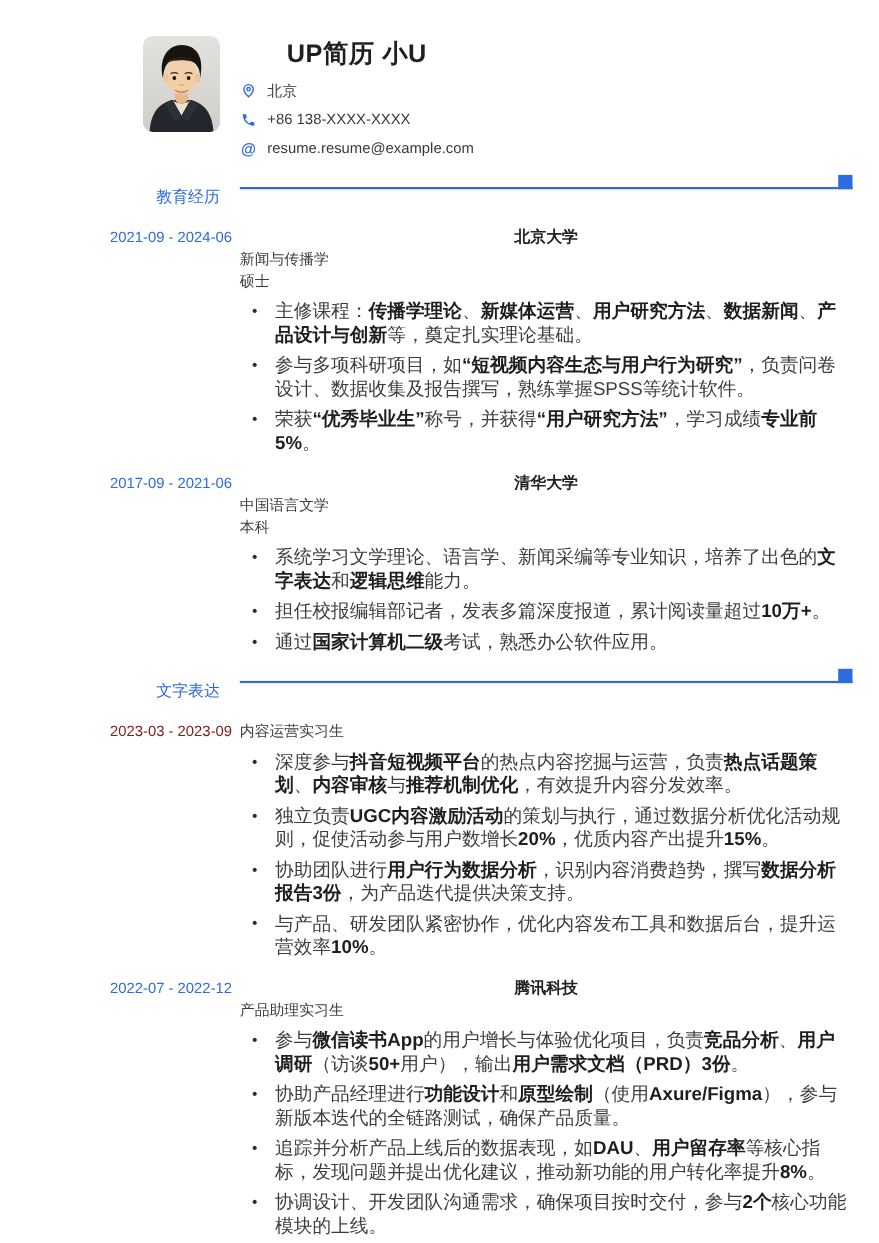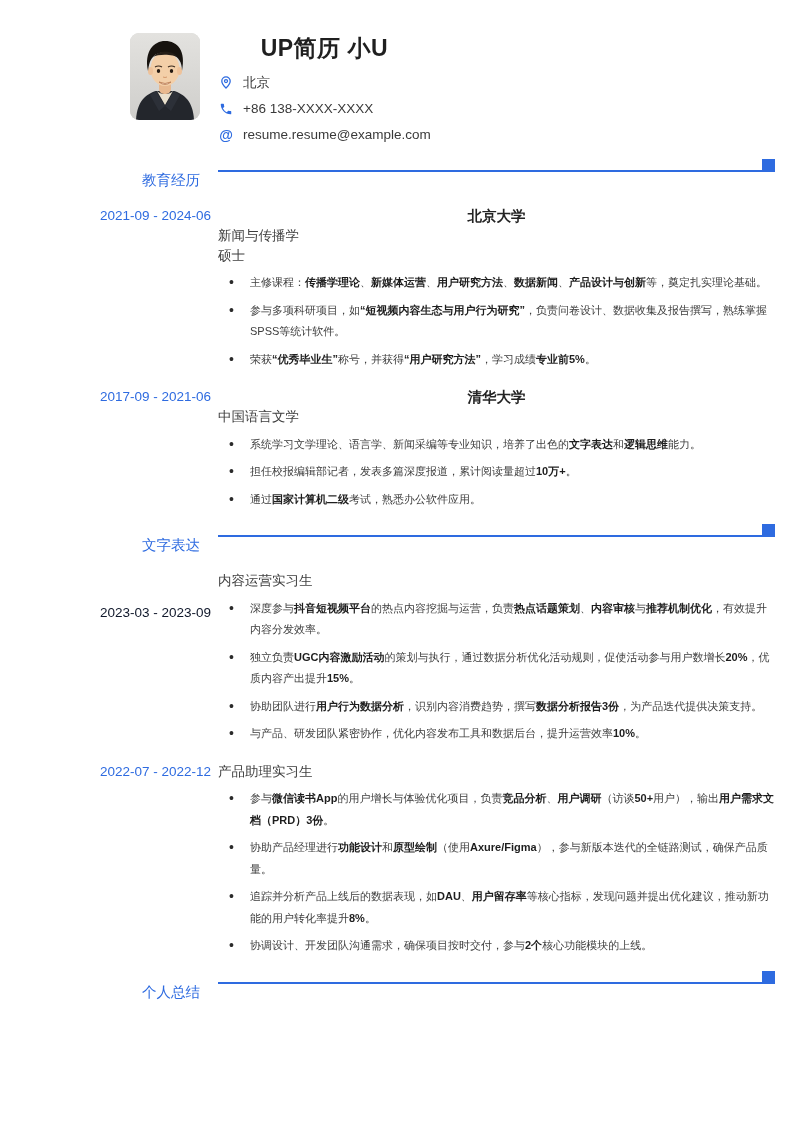--- a/index.html
+++ b/index.html
@@ -30,21 +30,21 @@
   .sec-line{flex:1;margin-right:24px;height:2px;position:relative;}
   .sec-line .sq{position:absolute;right:0;bottom:0;width:13px;height:13px;}
 
   .entry{display:flex;margin-bottom:17px;}
   .e-date{flex:0 0 218px;box-sizing:border-box;text-align:right;padding-right:7px;
     font-size:13.5px;line-height:20px;}
   .e-body{flex:1;padding-right:24px;}
   .e-org{font-size:14.5px;font-weight:700;color:#232323;line-height:20px;text-align:center;}
   .e-line{font-size:13.5px;color:#3d3d3d;line-height:19.5px;}
   .bullets{margin-top:7px;}
-  .bullet{position:relative;padding-left:32px;margin-top:6px;font-size:11px;line-height:21.5px;color:#3d3d3d;}
+  .bullet{position:relative;padding-left:32px;margin-top:6px;font-size:17px;line-height:21.5px;color:#3d3d3d;}
   .bullet::before{content:"\2022";position:absolute;left:11px;top:0;color:#2b2b2b;font-size:14px;}
   .bullet b,.summary b{font-weight:700;color:#1e1e1e;}
 </style>
 </head>
 <body>
 
 <div class="page">
 
   <div class="hdr">
     <div class="photo">
@@ -129,55 +129,57 @@
                 <div class="bullet">荣获<b>“优秀毕业生”</b>称号，并获得<b>“用户研究方法”</b>，学习成绩<b>专业前5%</b>。</div>
               </div>
     </div>
   </div>
           <div class="entry">
     <div class="e-date" style="color: rgb(46, 107, 224);">2017-09 - 2021-06</div>
     <div class="e-body">
       <div class="e-org">清华大学</div>
       <div>
                 <div class="e-line">中国语言文学</div>
+                <div class="e-line">本科</div>
               </div>
       <div class="bullets">
                 <div class="bullet">系统学习文学理论、语言学、新闻采编等专业知识，培养了出色的<b>文字表达</b>和<b>逻辑思维</b>能力。</div>
                 <div class="bullet">担任校报编辑部记者，发表多篇深度报道，累计阅读量超过<b>10万+</b>。</div>
                 <div class="bullet">通过<b>国家计算机二级</b>考试，熟悉办公软件应用。</div>
               </div>
     </div>
   </div>
         </div>
   </div>
       <div class="section">
     <div class="sec-hd">
       <div class="sec-title" style="color: rgb(46, 107, 224);">文字表达</div>
       <div class="sec-line" style="background: rgb(46, 107, 224);">
         <span class="sq" style="background: rgb(46, 107, 224);"></span>
       </div>
     </div>
     <div>
           <div class="entry">
-    <div class="e-date" style="color: #0f172a; margin-top: 32px;">2023-03 - 2023-09</div>
+    <div class="e-date" style="color: #7f1d1d;">2023-03 - 2023-09</div>
     <div class="e-body">
       <div>
                 <div class="e-line">内容运营实习生</div>
               </div>
       <div class="bullets">
                 <div class="bullet">深度参与<b>抖音短视频平台</b>的热点内容挖掘与运营，负责<b>热点话题策划</b>、<b>内容审核</b>与<b>推荐机制优化</b>，有效提升内容分发效率。</div>
                 <div class="bullet">独立负责<b>UGC内容激励活动</b>的策划与执行，通过数据分析优化活动规则，促使活动参与用户数增长<b>20%</b>，优质内容产出提升<b>15%</b>。</div>
                 <div class="bullet">协助团队进行<b>用户行为数据分析</b>，识别内容消费趋势，撰写<b>数据分析报告3份</b>，为产品迭代提供决策支持。</div>
                 <div class="bullet">与产品、研发团队紧密协作，优化内容发布工具和数据后台，提升运营效率<b>10%</b>。</div>
               </div>
     </div>
   </div>
           <div class="entry">
     <div class="e-date" style="color: rgb(46, 107, 224);">2022-07 - 2022-12</div>
     <div class="e-body">
+      <div class="e-org">腾讯科技</div>
       <div>
                 <div class="e-line">产品助理实习生</div>
               </div>
       <div class="bullets">
                 <div class="bullet">参与<b>微信读书App</b>的用户增长与体验优化项目，负责<b>竞品分析</b>、<b>用户调研</b>（访谈<b>50+</b>用户），输出<b>用户需求文档（PRD）3份</b>。</div>
                 <div class="bullet">协助产品经理进行<b>功能设计</b>和<b>原型绘制</b>（使用<b>Axure/Figma</b>），参与新版本迭代的全链路测试，确保产品质量。</div>
                 <div class="bullet">追踪并分析产品上线后的数据表现，如<b>DAU</b>、<b>用户留存率</b>等核心指标，发现问题并提出优化建议，推动新功能的用户转化率提升<b>8%</b>。</div>
                 <div class="bullet">协调设计、开发团队沟通需求，确保项目按时交付，参与<b>2个</b>核心功能模块的上线。</div>
               </div>
     </div>

